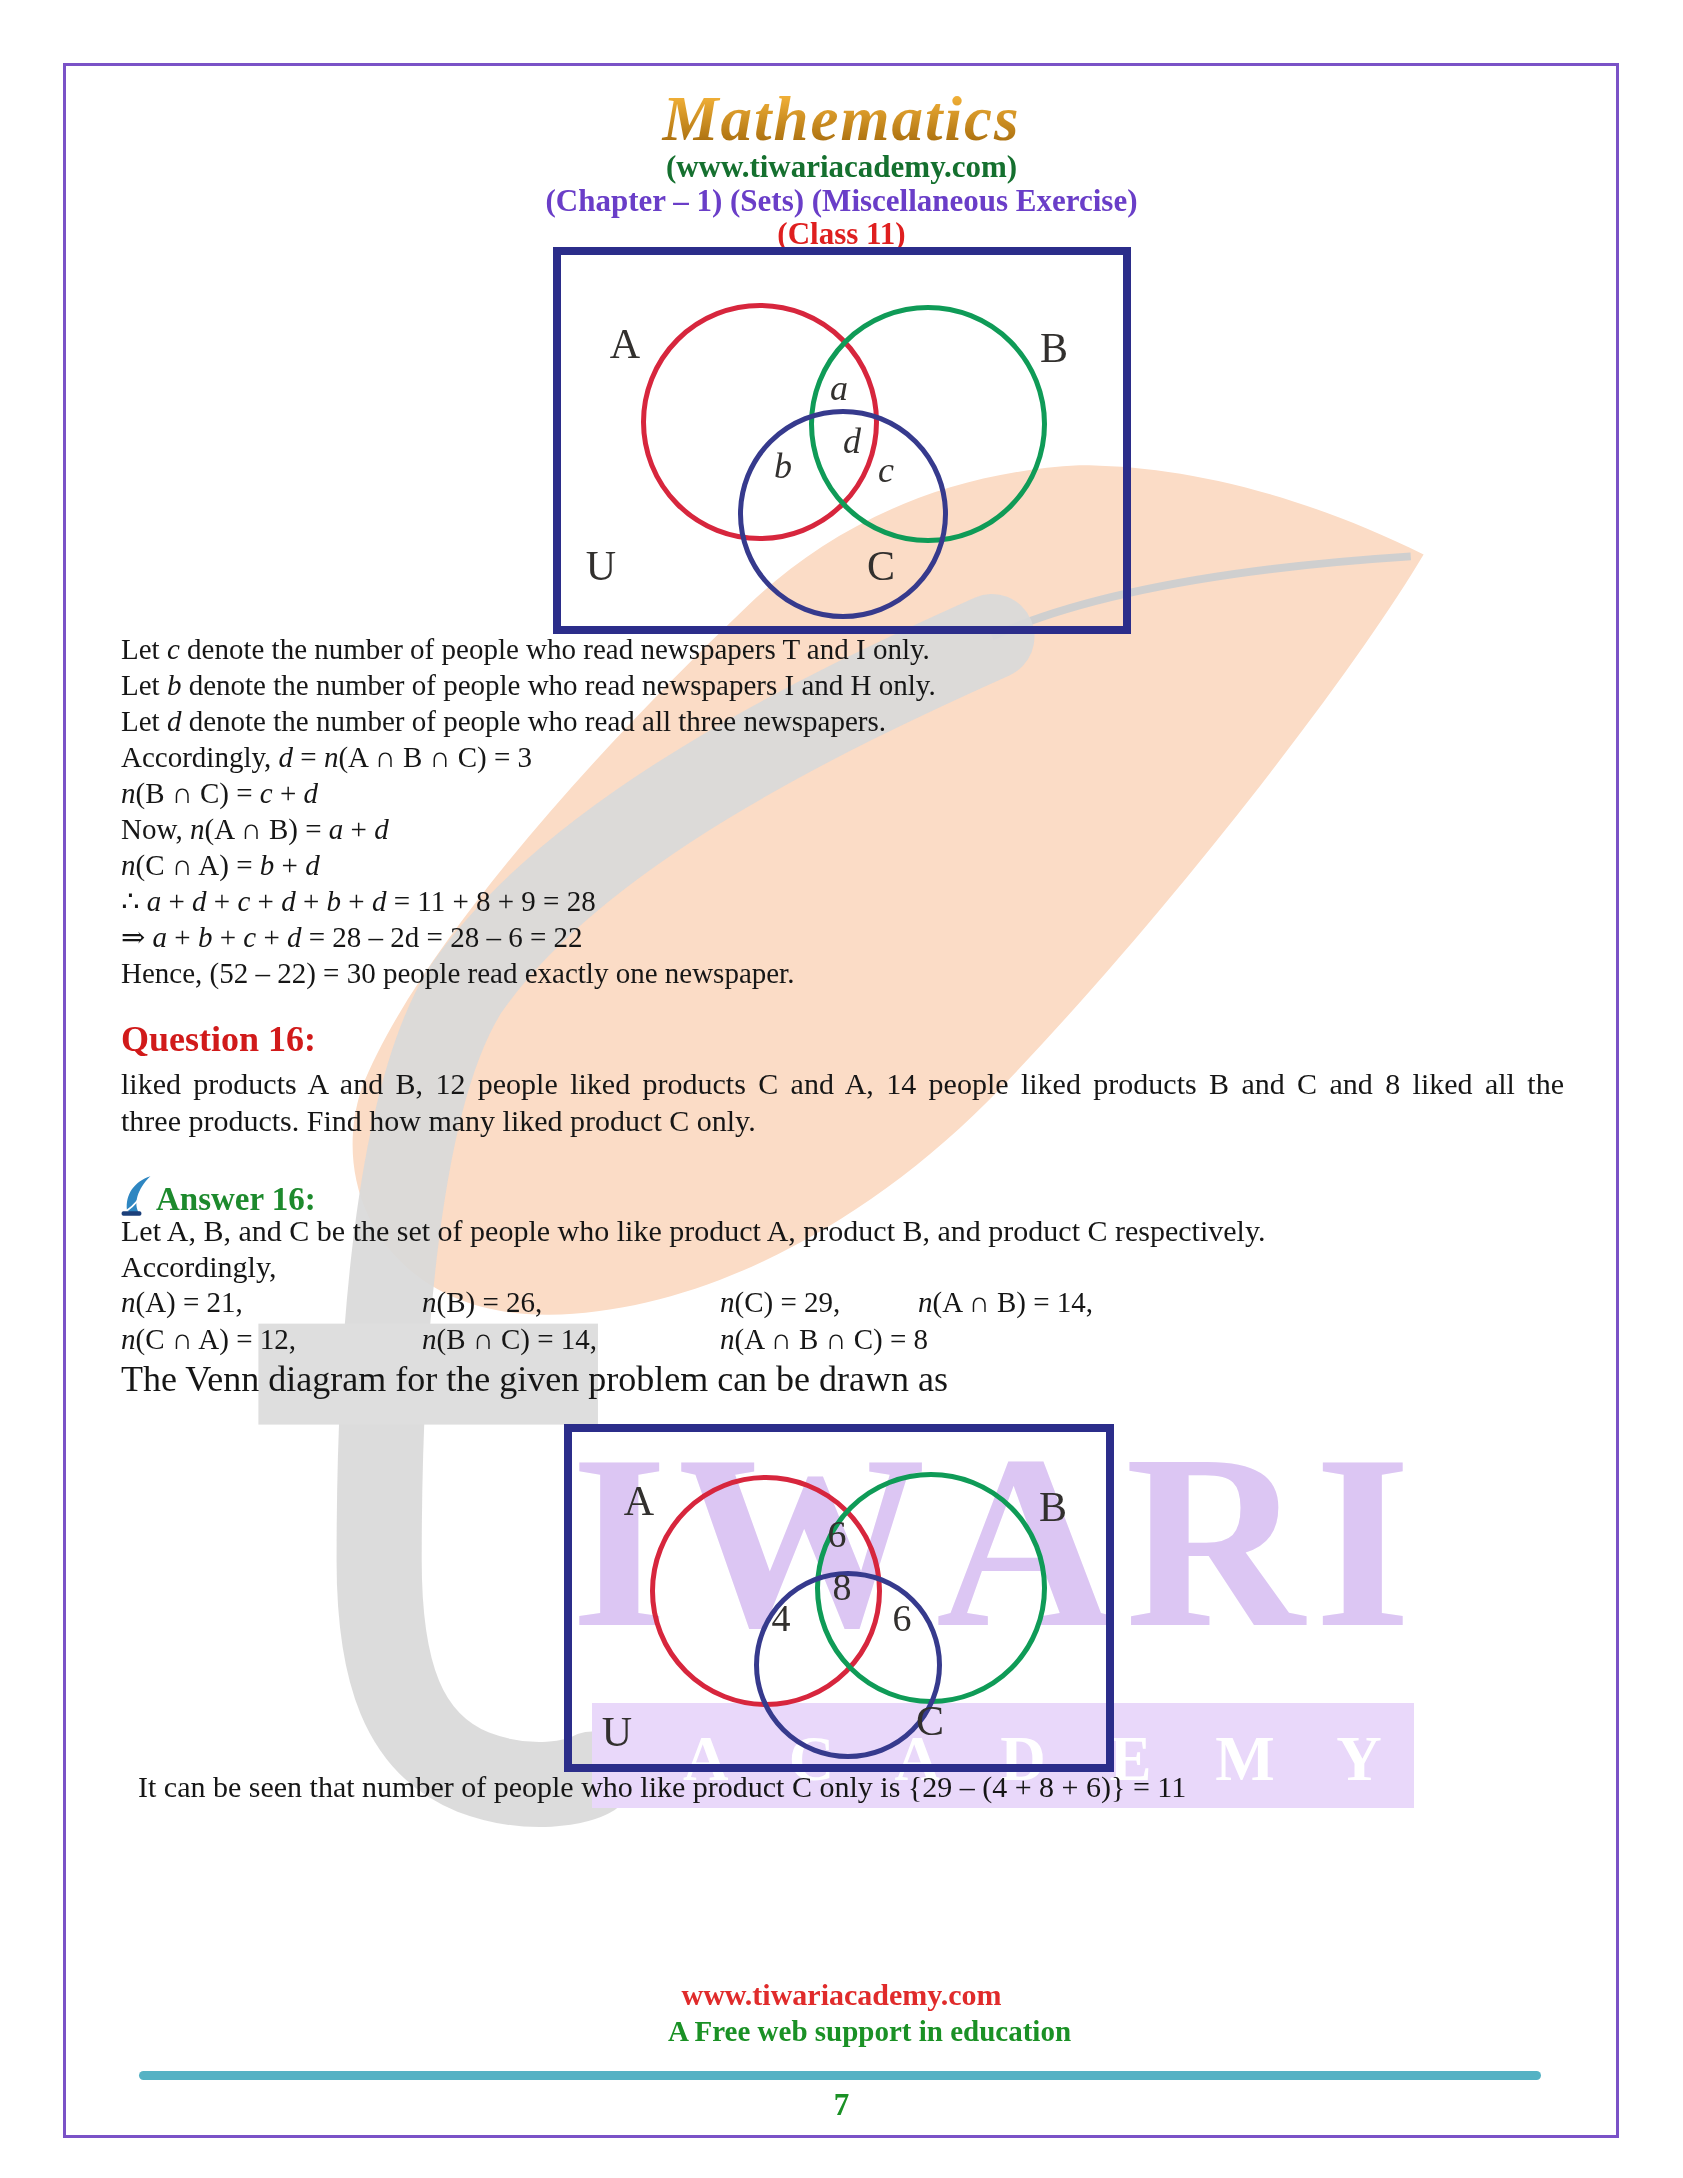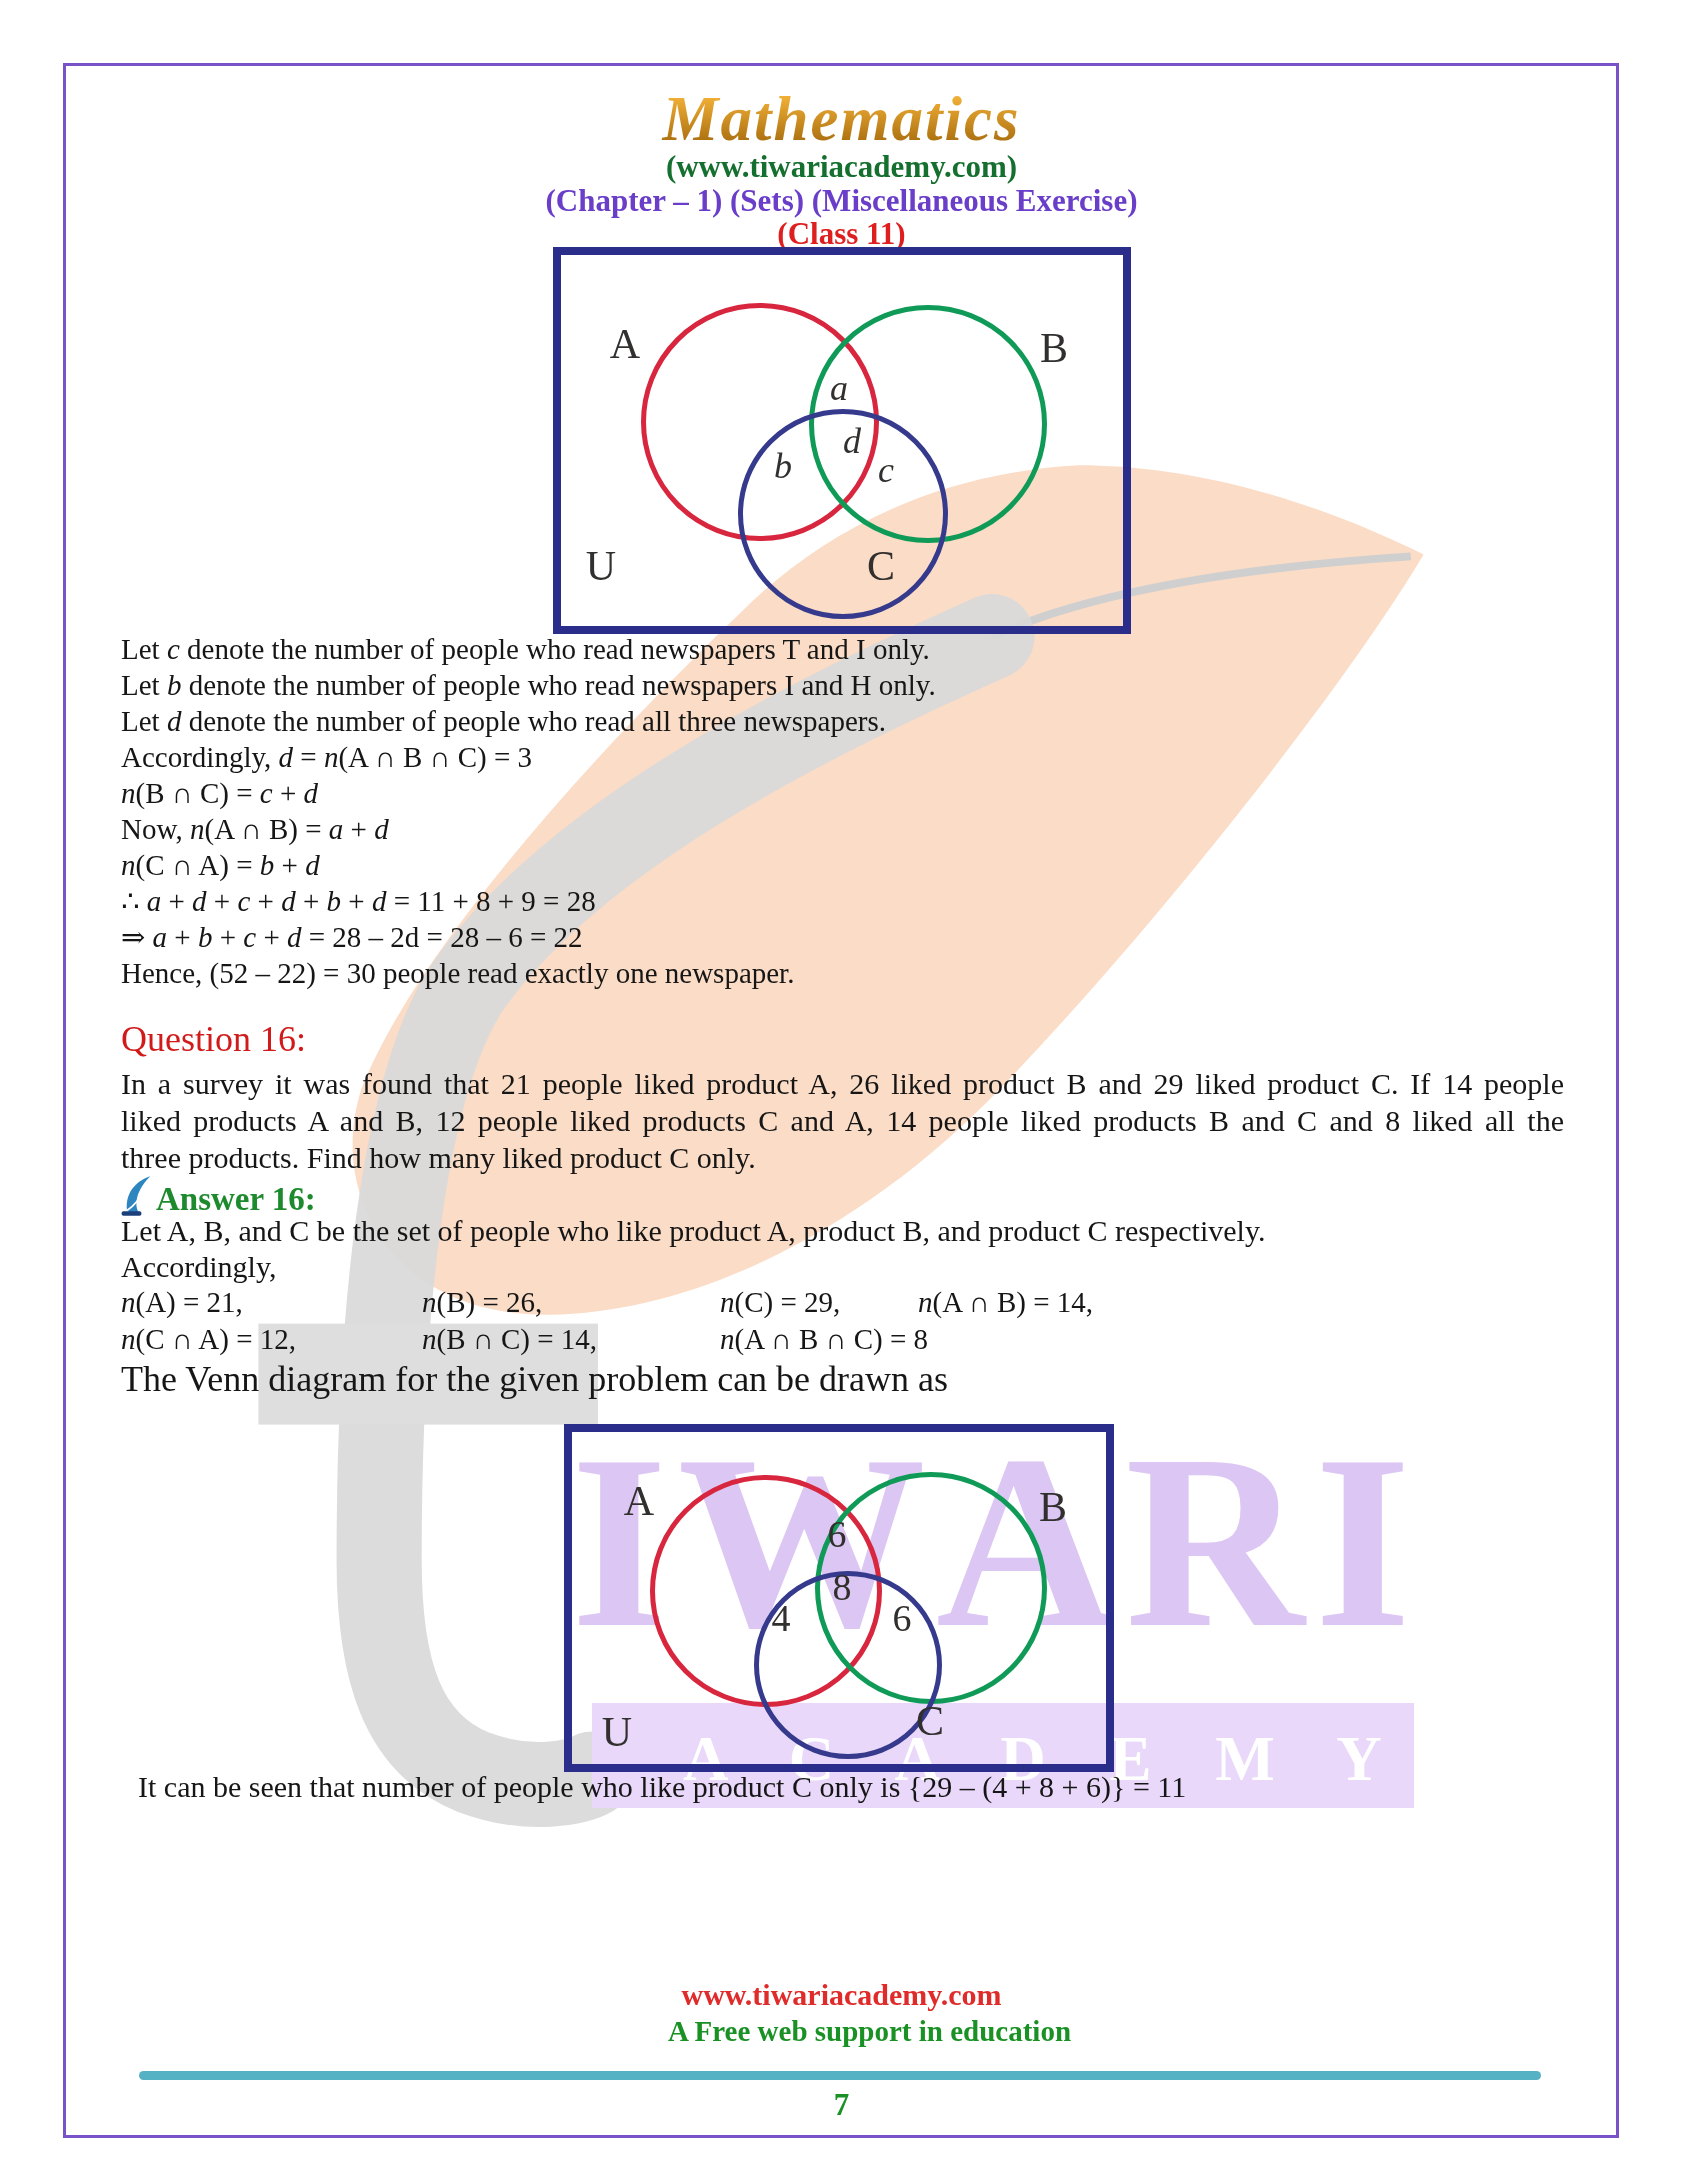--- a/index.html
+++ b/index.html
@@ -62,21 +62,21 @@
   .v1-a{left:278px; top:133px;} .v1-d{left:291px; top:186px;}
   .v1-b{left:222px; top:211px;} .v1-c{left:325px; top:215px;}
   .v1-U{left:40px; top:311px;} .v1-C{left:320px; top:311px;}
   
   .v2-A{left:67px; top:69px;} .v2-B{left:481px; top:75px;}
   .v2-ab{left:265px; top:102px;} .v2-abc{left:270px; top:155px;}
   .v2-ac{left:209px; top:186px;} .v2-bc{left:330px; top:186px;}
   .v2-U{left:45px; top:300px;} .v2-C{left:358px; top:289px;}
 
   #sol{left:121px; top:631px; font-size:29px; line-height:36px; white-space:nowrap;}
-  #q16-head{left:121px; top:1018px; font-size:36px; font-weight:normal; color:var(--c-question_red);text-align:center;}
+  #q16-head{left:121px; top:1018px; font-size:36px; font-weight:bold; color:var(--c-question_red);text-align:center;}
   #q16{left:121px; top:1065px; width:1443px; font-size:30px; line-height:37px;}
   #q16 .just{text-align:justify; text-align-last:justify;}
   #ans-head{left:118px; top:1174px; height:46px;}
   #ans-head .icon{display:inline-block; vertical-align:-8px; margin-right:2px;}
   #ans-head .txt{font-size:33px; font-weight:bold; color:var(--c-answer_green);}
   #ans-intro{left:121px; top:1214px; font-size:30px; white-space:nowrap;}
   #ans-acc{left:121px; top:1250px; font-size:30px;}
   .nrow{left:121px; font-size:29px; width:1441px; height:36px; white-space:nowrap;}
   #row1{top:1286px;} #row2{top:1323px;}
   .nrow span{position:absolute; top:0;}
@@ -146,21 +146,20 @@
   <div><i>n</i>(B ∩ C) = <i>c</i> + <i>d</i></div>
   <div>Now, <i>n</i>(A ∩ B) = <i>a</i> + <i>d</i></div>
   <div><i>n</i>(C ∩ A) = <i>b</i> + <i>d</i></div>
   <div>∴ <i>a</i> + <i>d</i> + <i>c</i> + <i>d</i> + <i>b</i> + <i>d</i> = 11 + 8 + 9 = 28</div>
   <div>⇒ <i>a</i> + <i>b</i> + <i>c</i> + <i>d</i> = 28 – 2d = 28 – 6 = 22</div>
   <div>Hence, (52 – 22) = 30 people read exactly one newspaper.</div>
 </div>
 
 <div id="q16-head" class="abs content">Question 16:</div>
 <div id="q16" class="abs content">
-  <div class="just">In a survey it was found that 21 people liked product A, 26 liked product B and 29 liked product C. If 14 people</div>
   <div class="just">liked products A and B, 12 people liked products C and A, 14 people liked products B and C and 8 liked all the</div>
   <div>three products. Find how many liked product C only.</div>
 </div>
 
 <div id="ans-head" class="abs content">
   <span class="icon">
     <svg width="36" height="44" viewBox="0 0 40 48">
       <path d="M 36,2 C 18,8 8,22 10,40 C 10,40 15,45 23,42 C 16,30 25,12 36,2 Z" fill="#2e86c1"></path>
       <path d="M 10,40 C 16,36 24,28 30,16" fill="none" stroke="#ffffff" stroke-width="2"></path>
       <rect x="4" y="41" width="22" height="5" rx="2" fill="#1b3f7a"></rect>

